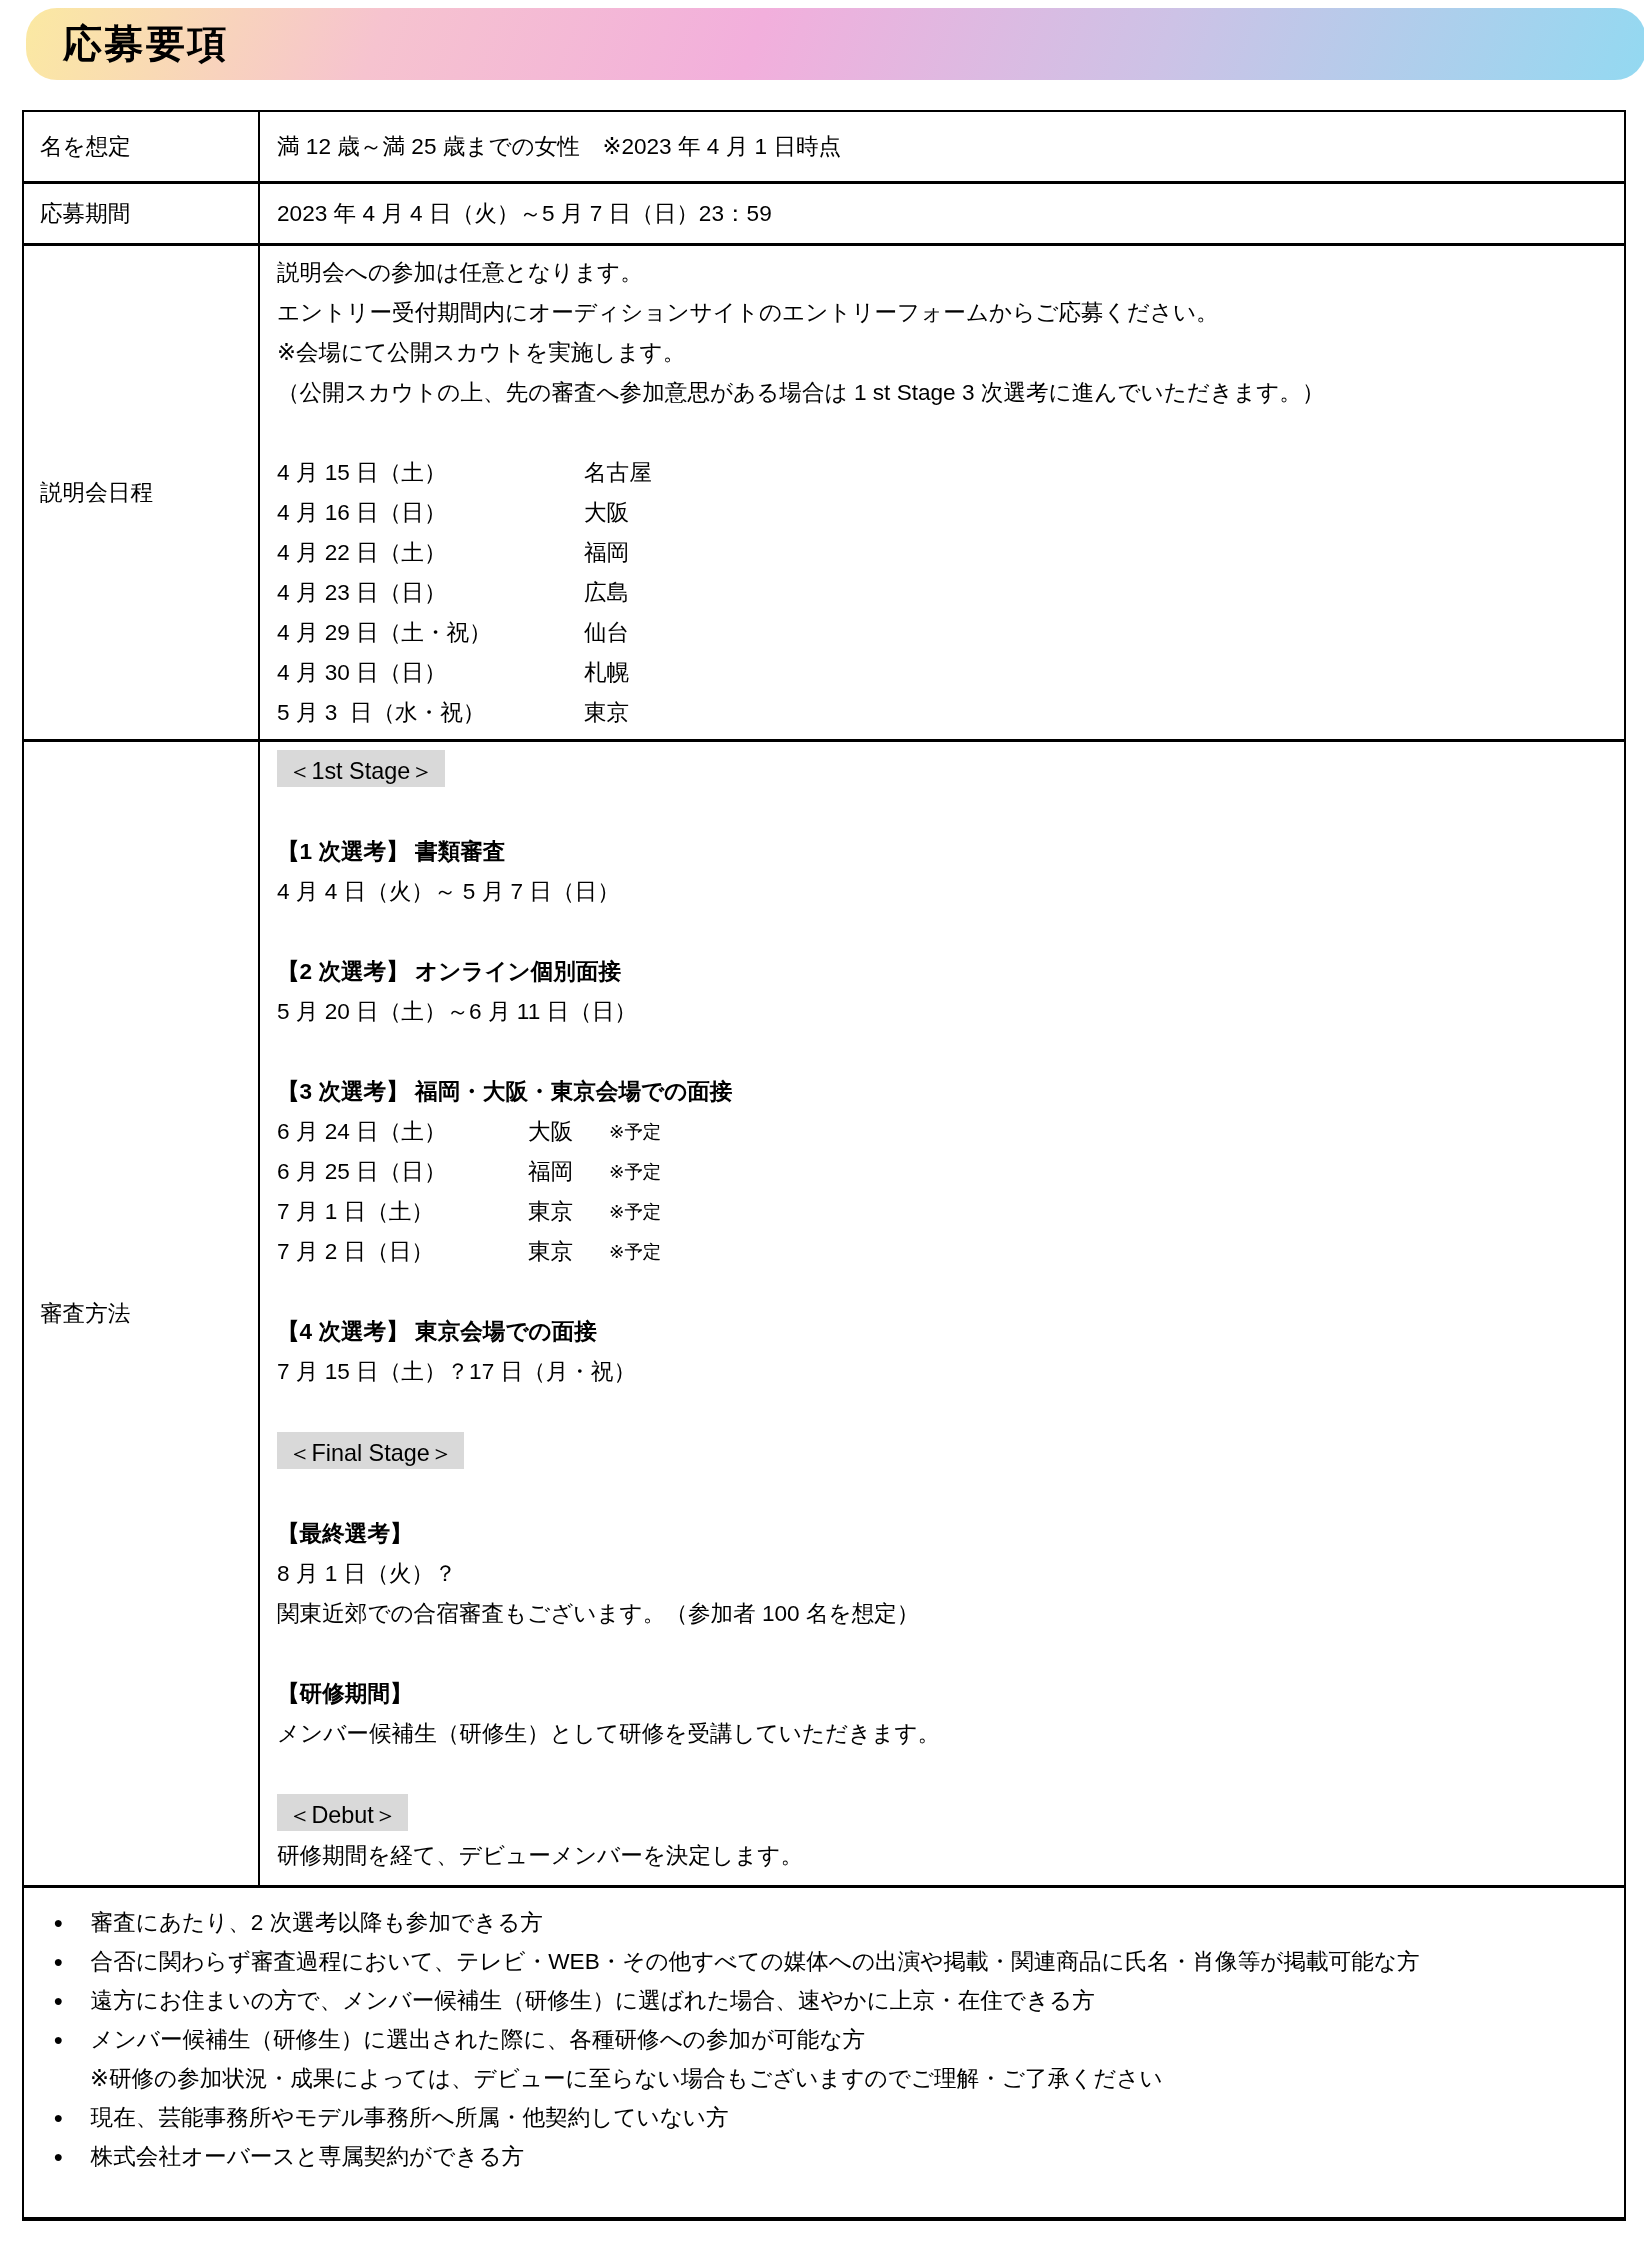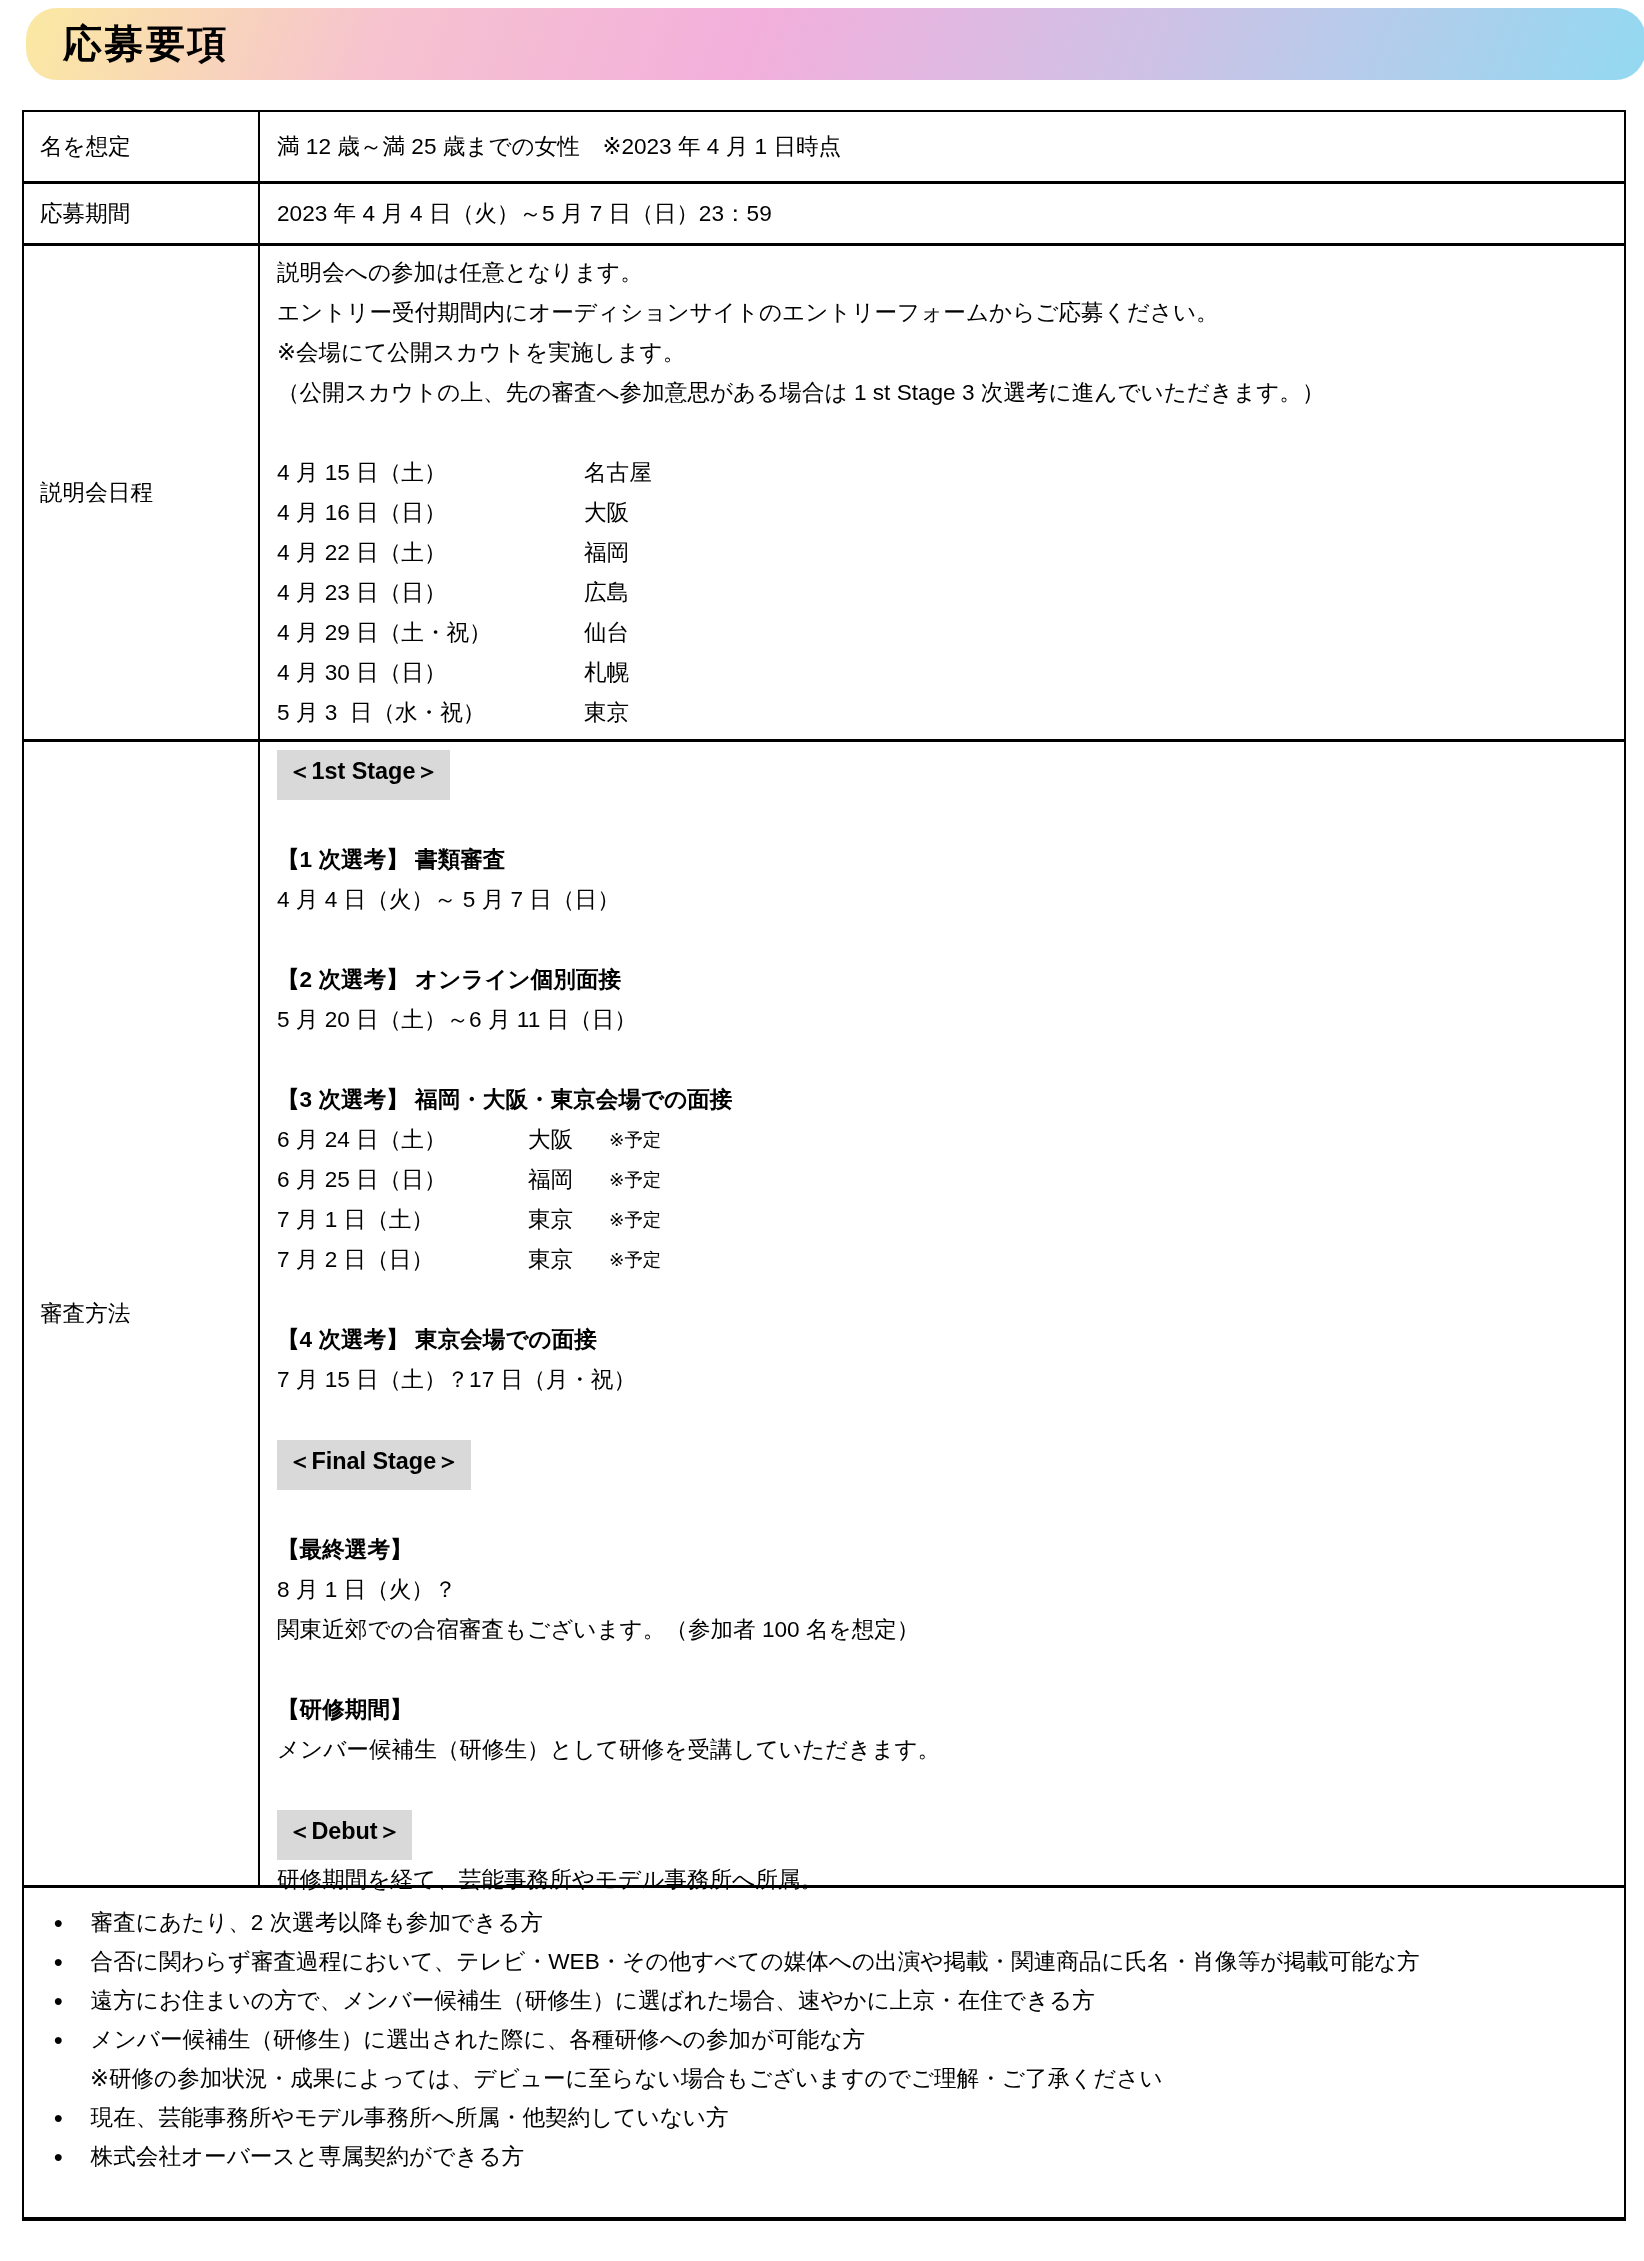--- a/index.html
+++ b/index.html
@@ -56,23 +56,22 @@
   
   .sched-line { display: flex; }
   .sched-date { flex: 0 0 307px; width: 307px; white-space: pre; }
   
   .r3-date { flex: 0 0 251px; width: 251px; white-space: pre; }
   .r3-city { flex: 0 0 81px;  width: 81px; }
   .note-small { font-size: 18.4px; }
 
   .stage-badge {
     display: inline-block; background: #d9d9d9;
-    height: 50px; line-height: 42px; padding: 0 11px;
+    height: 37px; line-height: 42px; padding: 0 11px;
     font-size: 23.4px;
-    font-weight: bold;
   }
   .block-gap { margin-top: 40px; }
   .h-bold { font-weight: bold; }
 
   
   .bullet-list { padding-top: 15px; }
   .bullet-row  { display: flex; line-height: 39px; }
   .bullet-marker { flex: 0 0 37px; width: 37px; margin-left: 12.6px; font-size: 16px; }
   .bullet-text { flex: 1; min-width: 0; }
   .bullet-note { margin-left: 49px; line-height: 39px; }
@@ -183,21 +182,21 @@
         <div class="block-gap h-bold">【最終選考】</div>
         <div>8 月 1 日（火）？</div>
         <div>関東近郊での合宿審査もございます。（参加者 100 名を想定）</div>
 
         <div class="block-gap h-bold">【研修期間】</div>
         <div>メンバー候補生（研修生）として研修を受講していただきます。</div>
 
         <div class="block-gap">
           <span class="stage-badge">＜Debut＞</span>
         </div>
-        <div>研修期間を経て、芸能事務所やモデル事務所へ所属。</div>
+        <div>研修期間を経て、デビューメンバーを決定します。</div>
 
       </div>
     </div>
 
     <div class="t-row row-qual">
       <div class="content-cell">
         <div class="bullet-list">
 
           <div class="bullet-row">
             <span class="bullet-marker">●</span>

